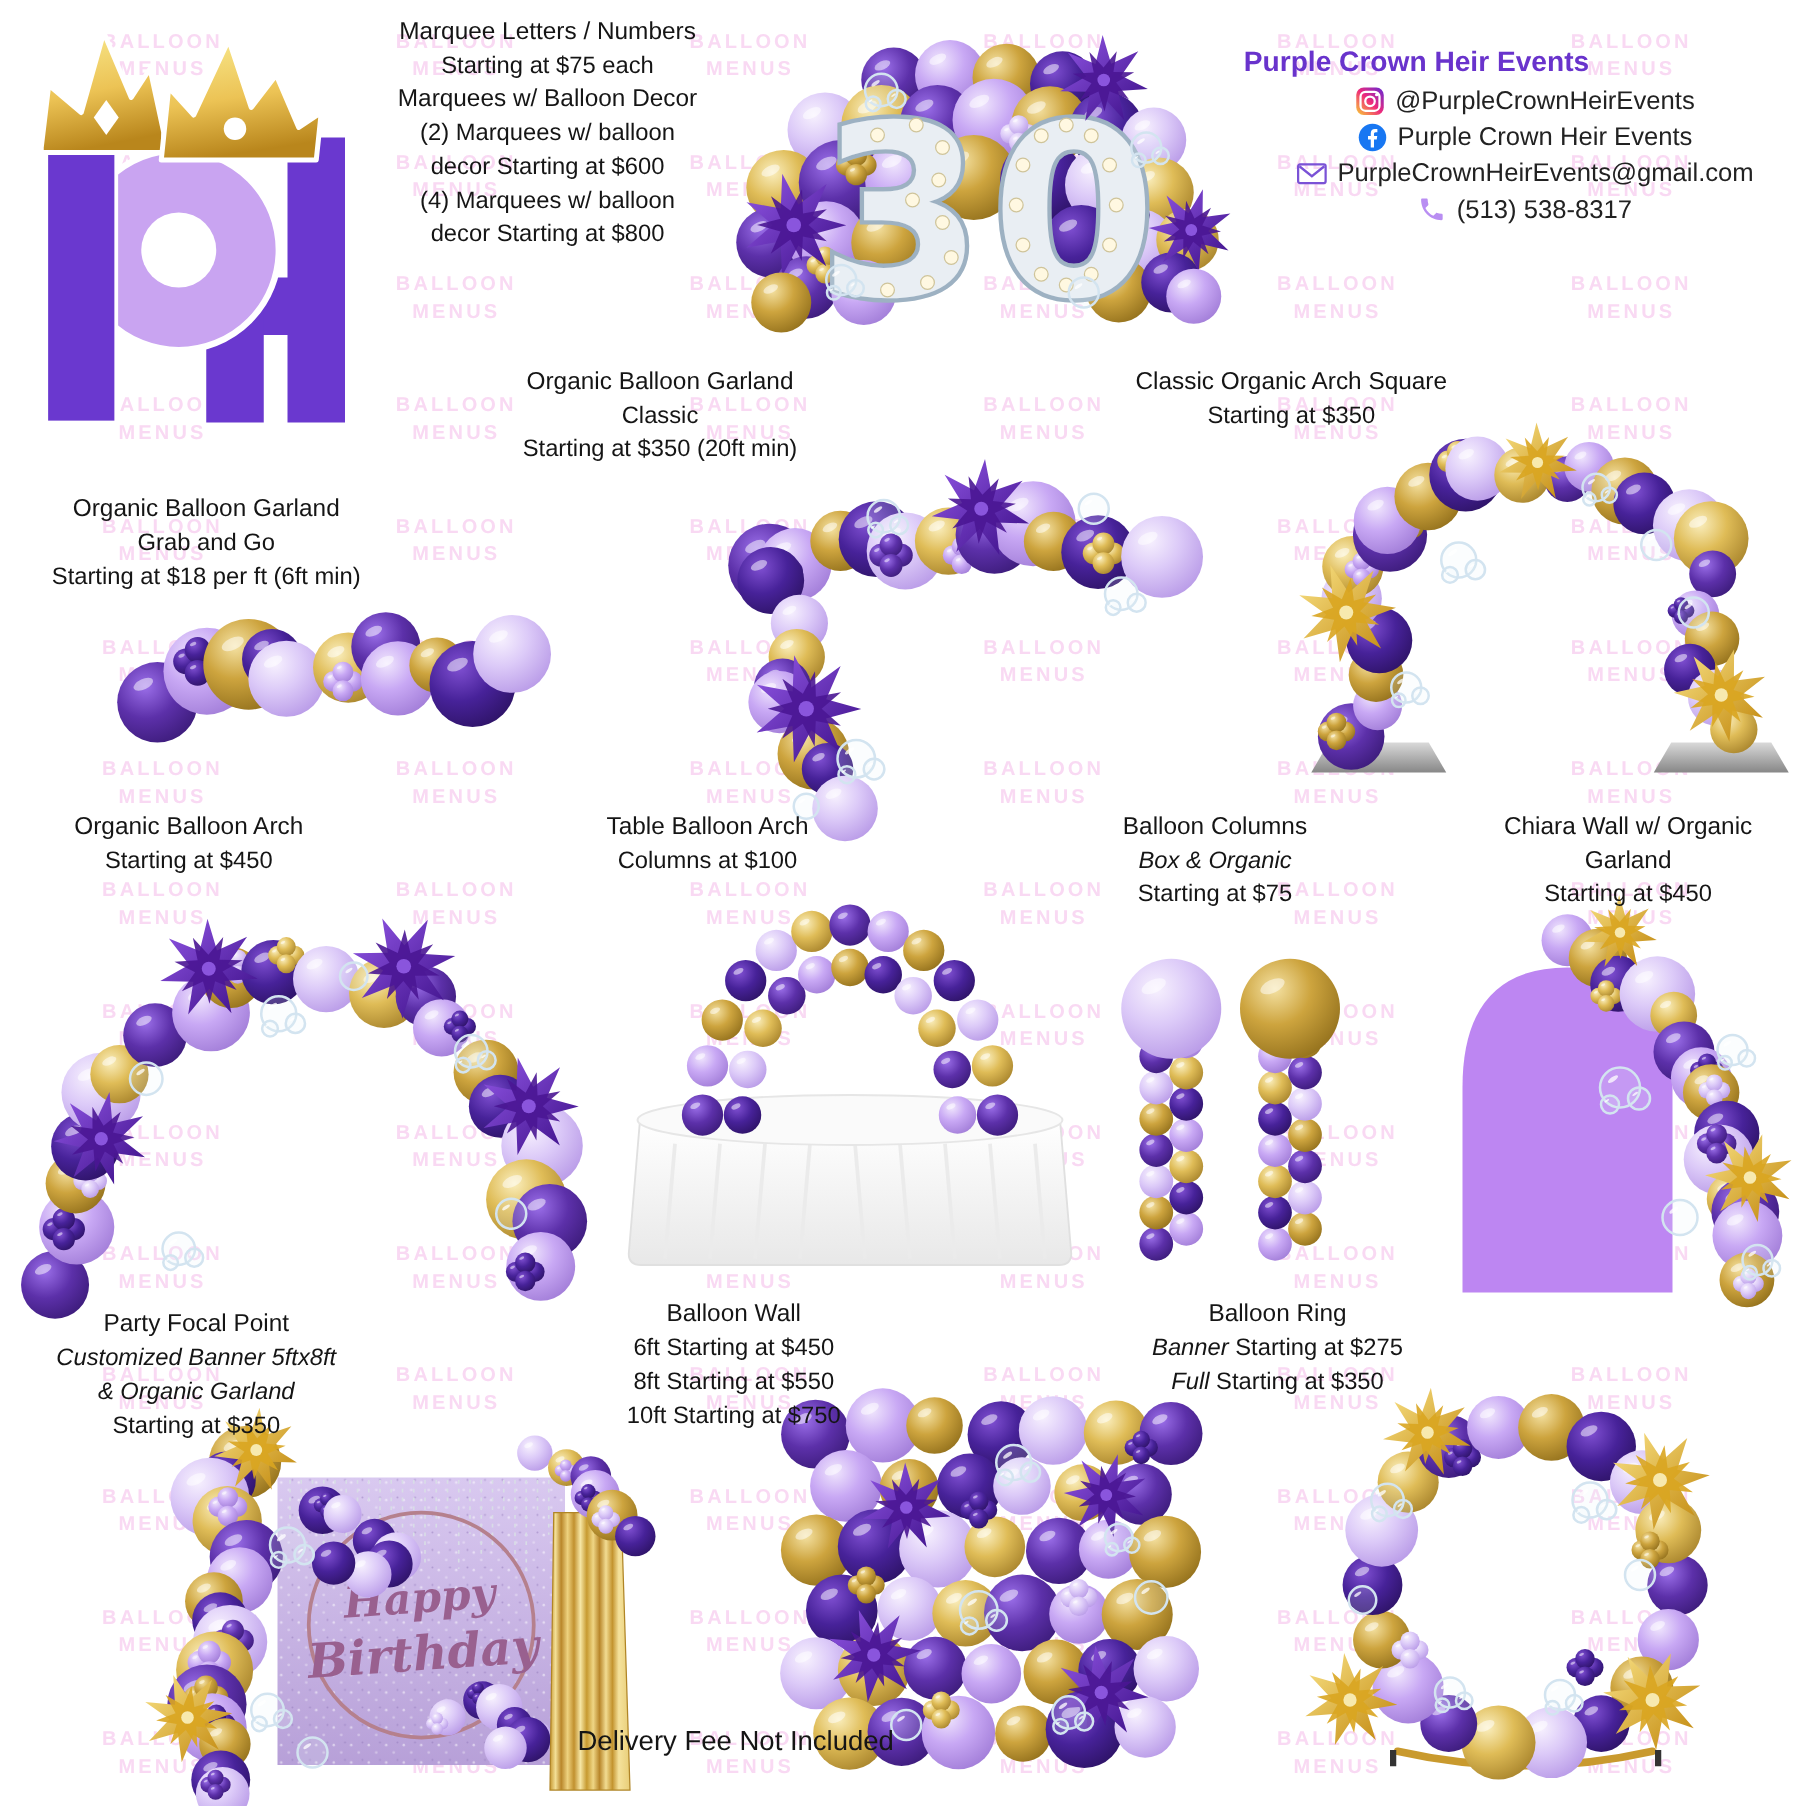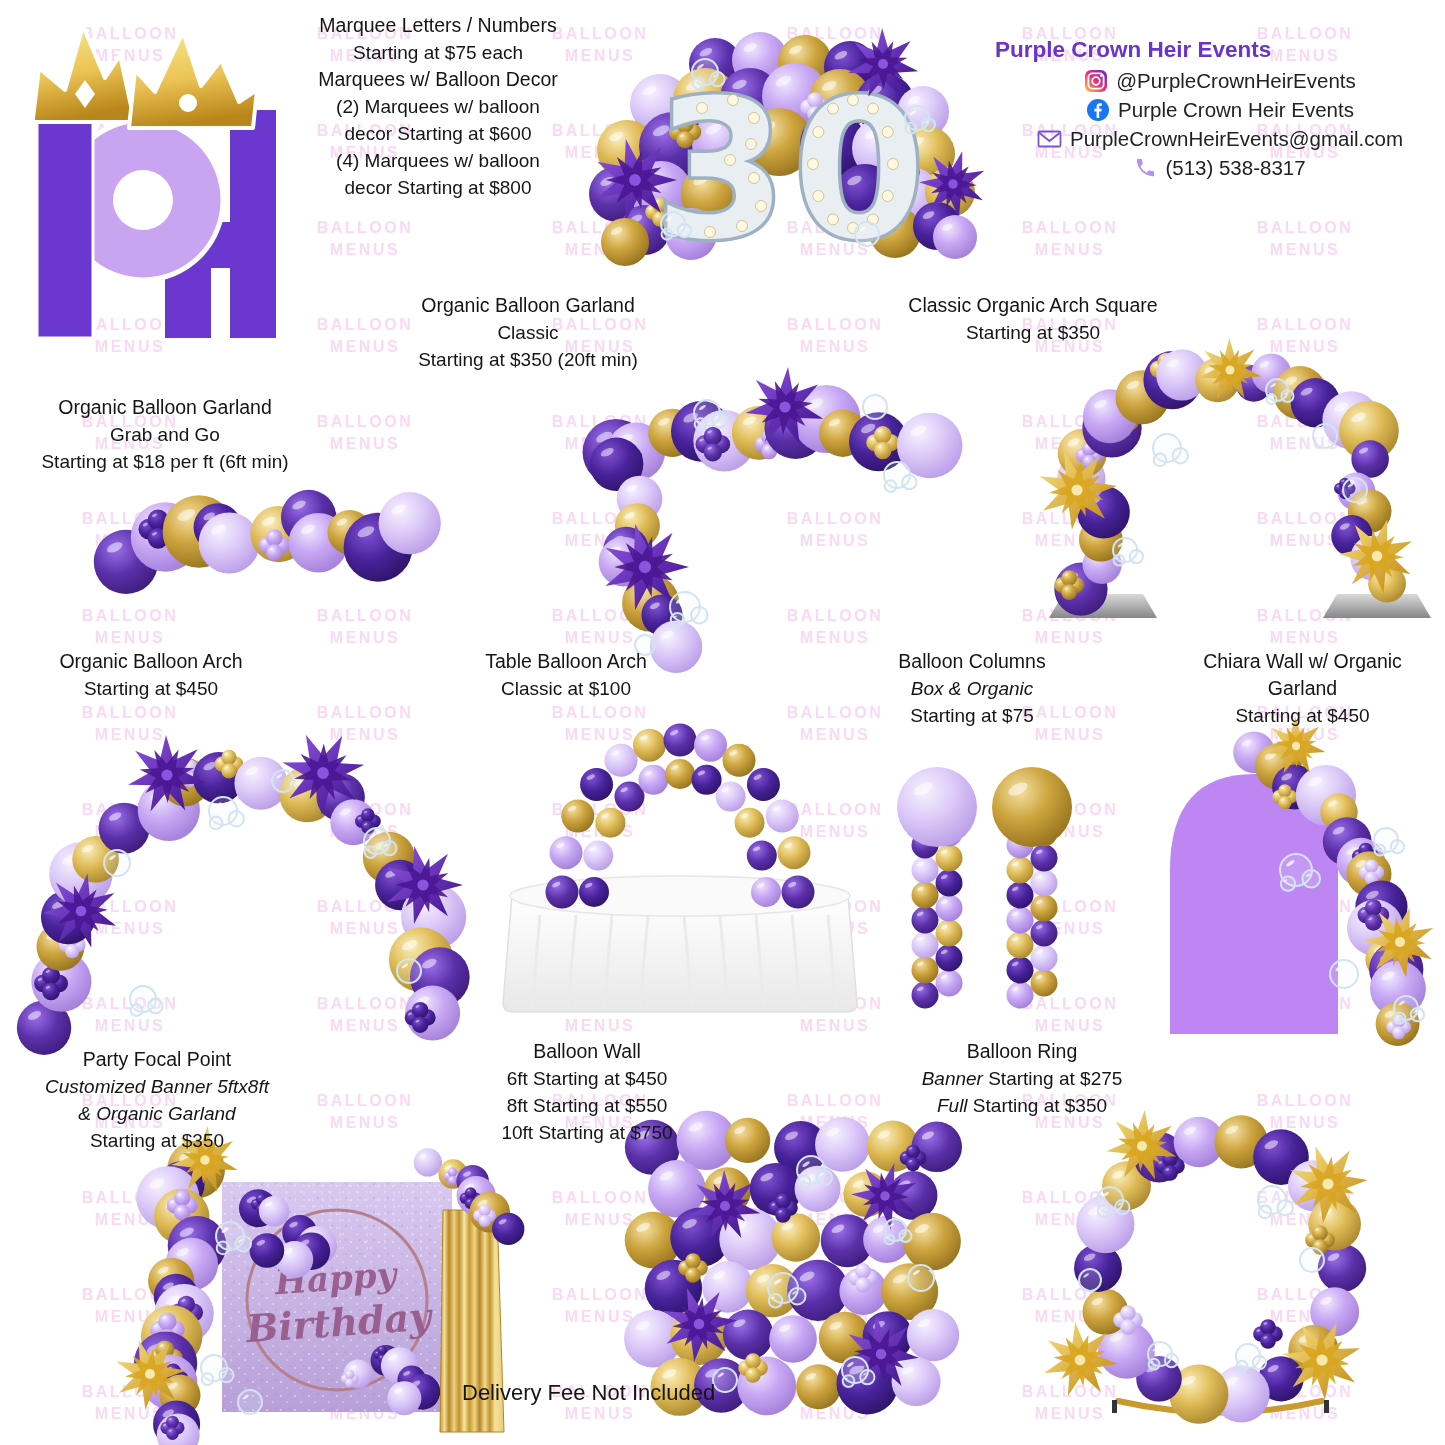--- a/index.html
+++ b/index.html
@@ -1814,21 +1814,21 @@
     <div>Starting at $18 per ft (6ft min)</div>
   </div>
 
   <div class="tb" style="left:26px;top:648px;width:250px">
     <div class="bold">Organic Balloon Arch</div>
     <div>Starting at $450</div>
   </div>
 
   <div class="tb" style="left:446px;top:648px;width:240px">
     <div class="bold">Table Balloon Arch</div>
-    <div>Classic at $100</div>
+    <div>Columns at $100</div>
   </div>
 
   <div class="tb" style="left:867px;top:648px;width:210px">
     <div class="bold">Balloon Columns</div>
     <div class="i">Box &amp; Organic</div>
     <div>Starting at $75</div>
   </div>
 
   <div class="tb" style="left:1175px;top:648px;width:255px">
     <div class="bold">Chiara Wall w/ Organic</div>

